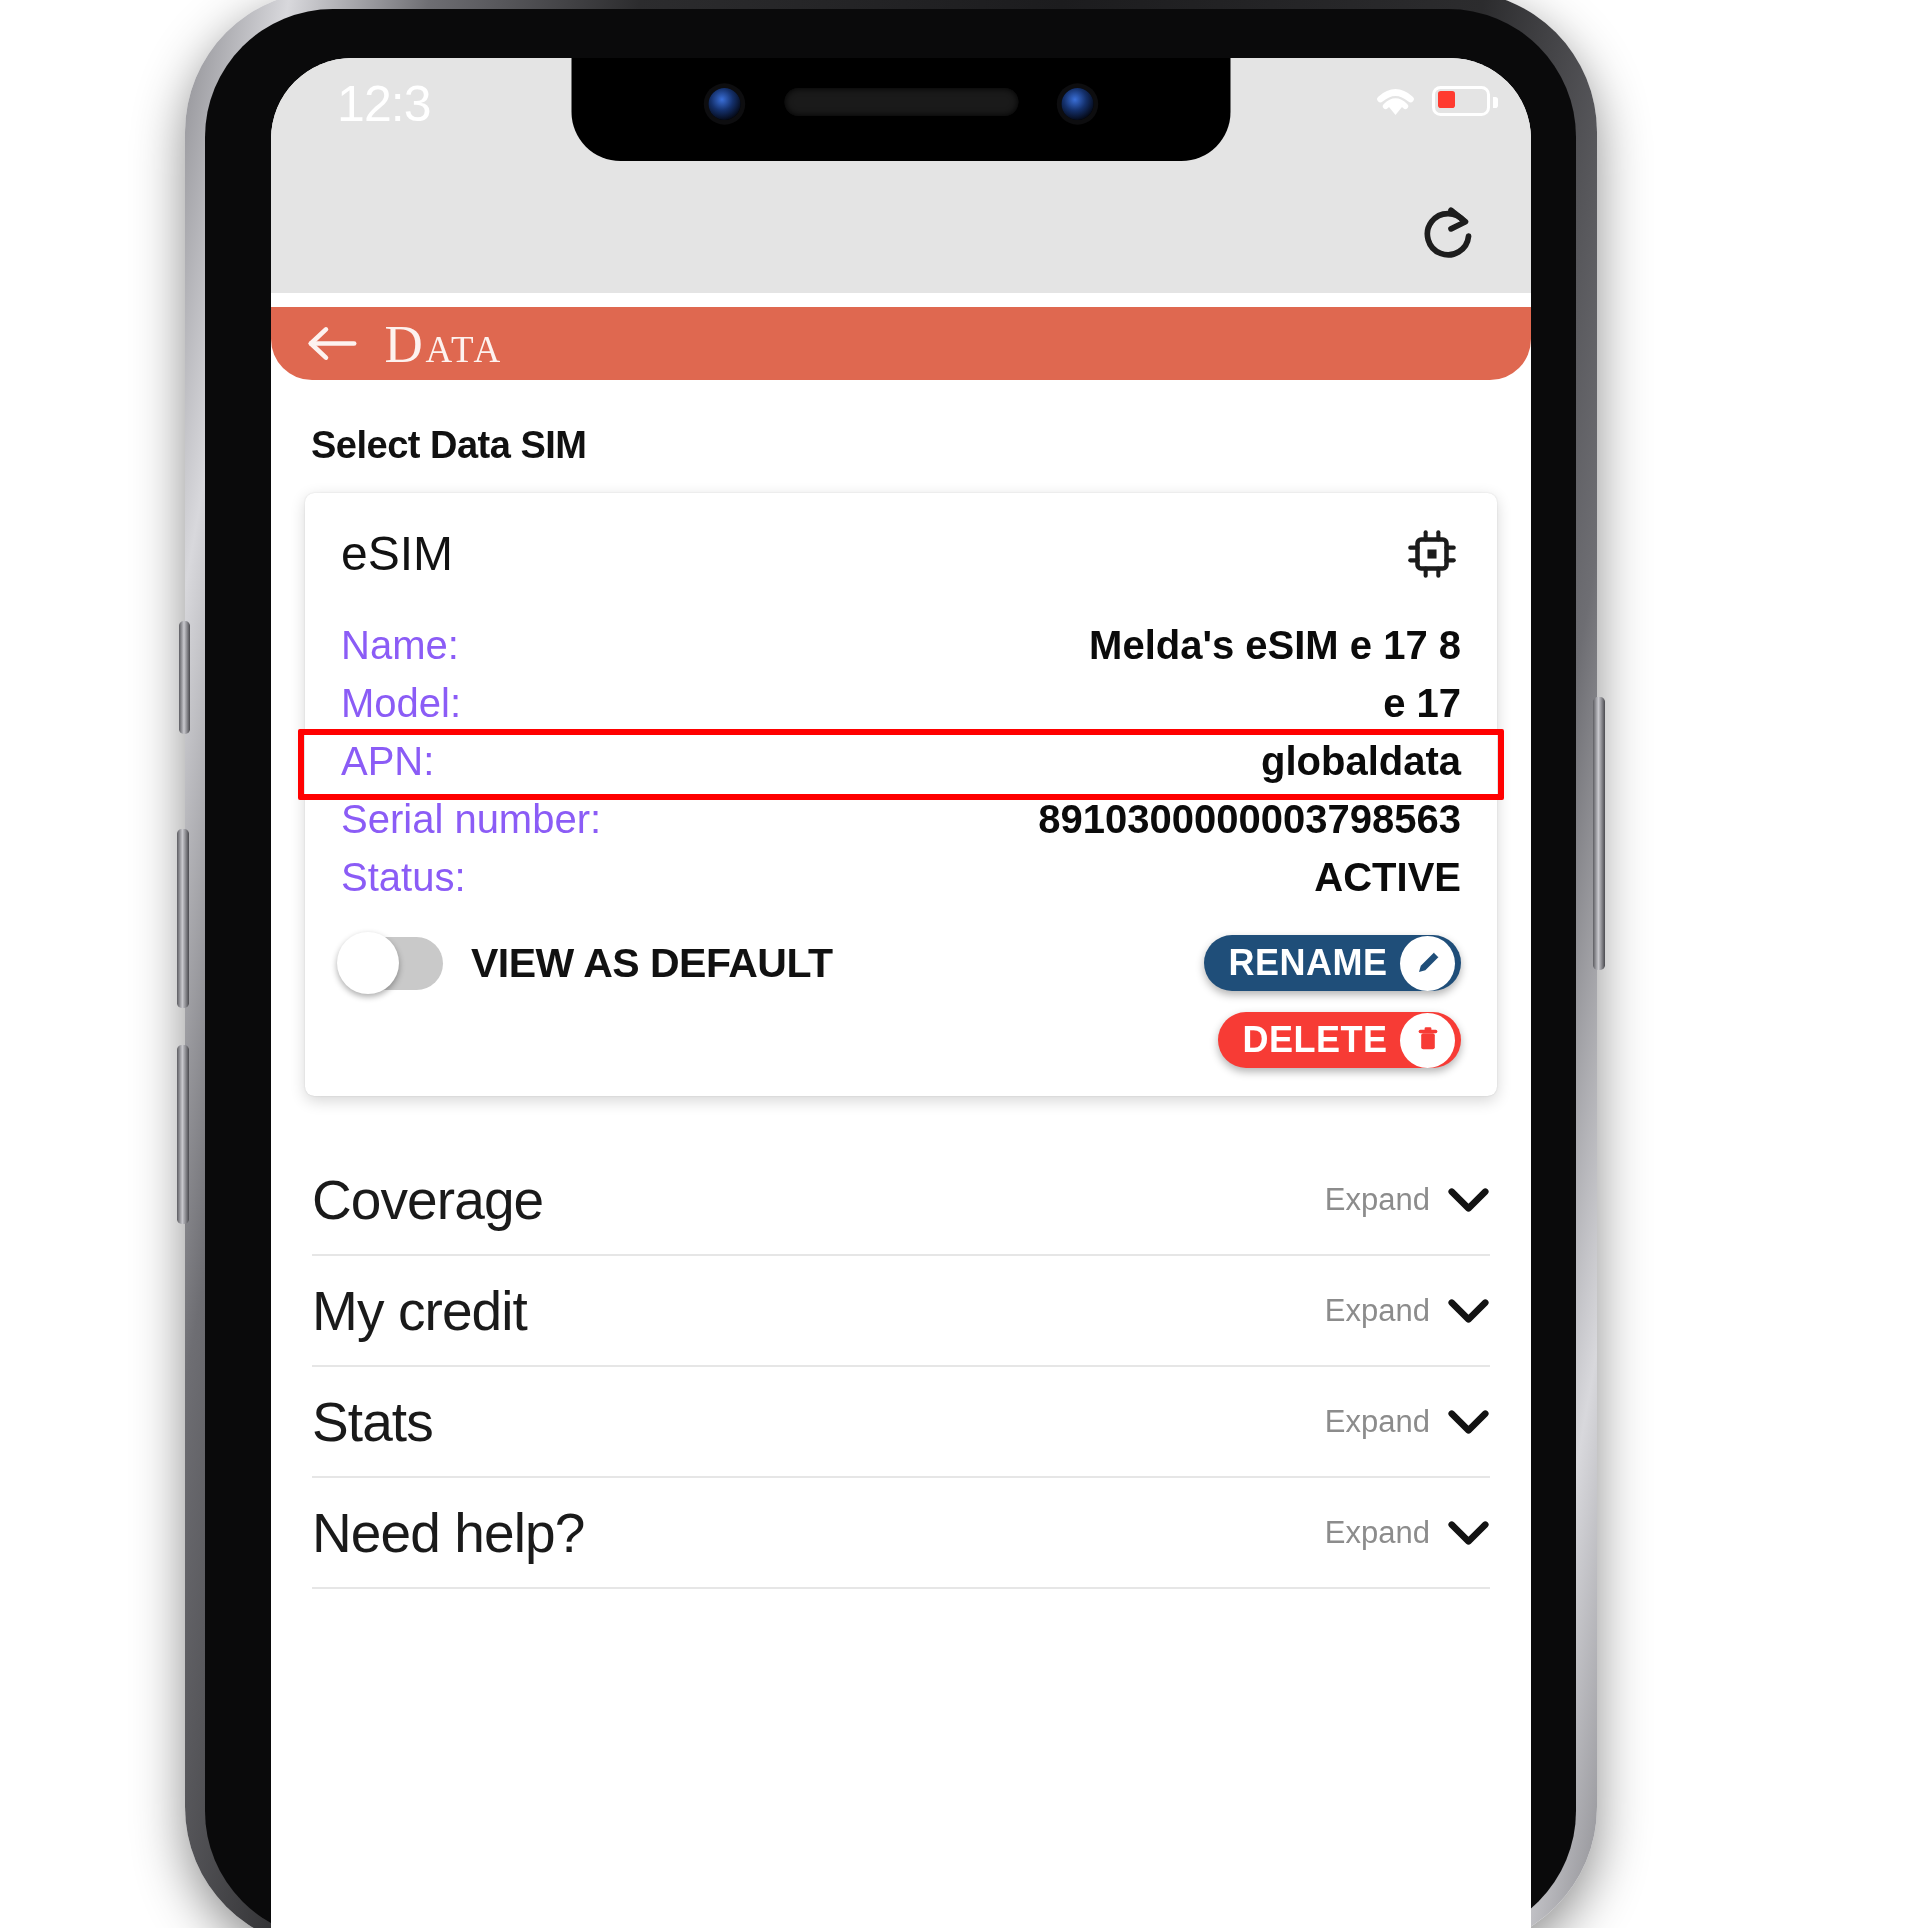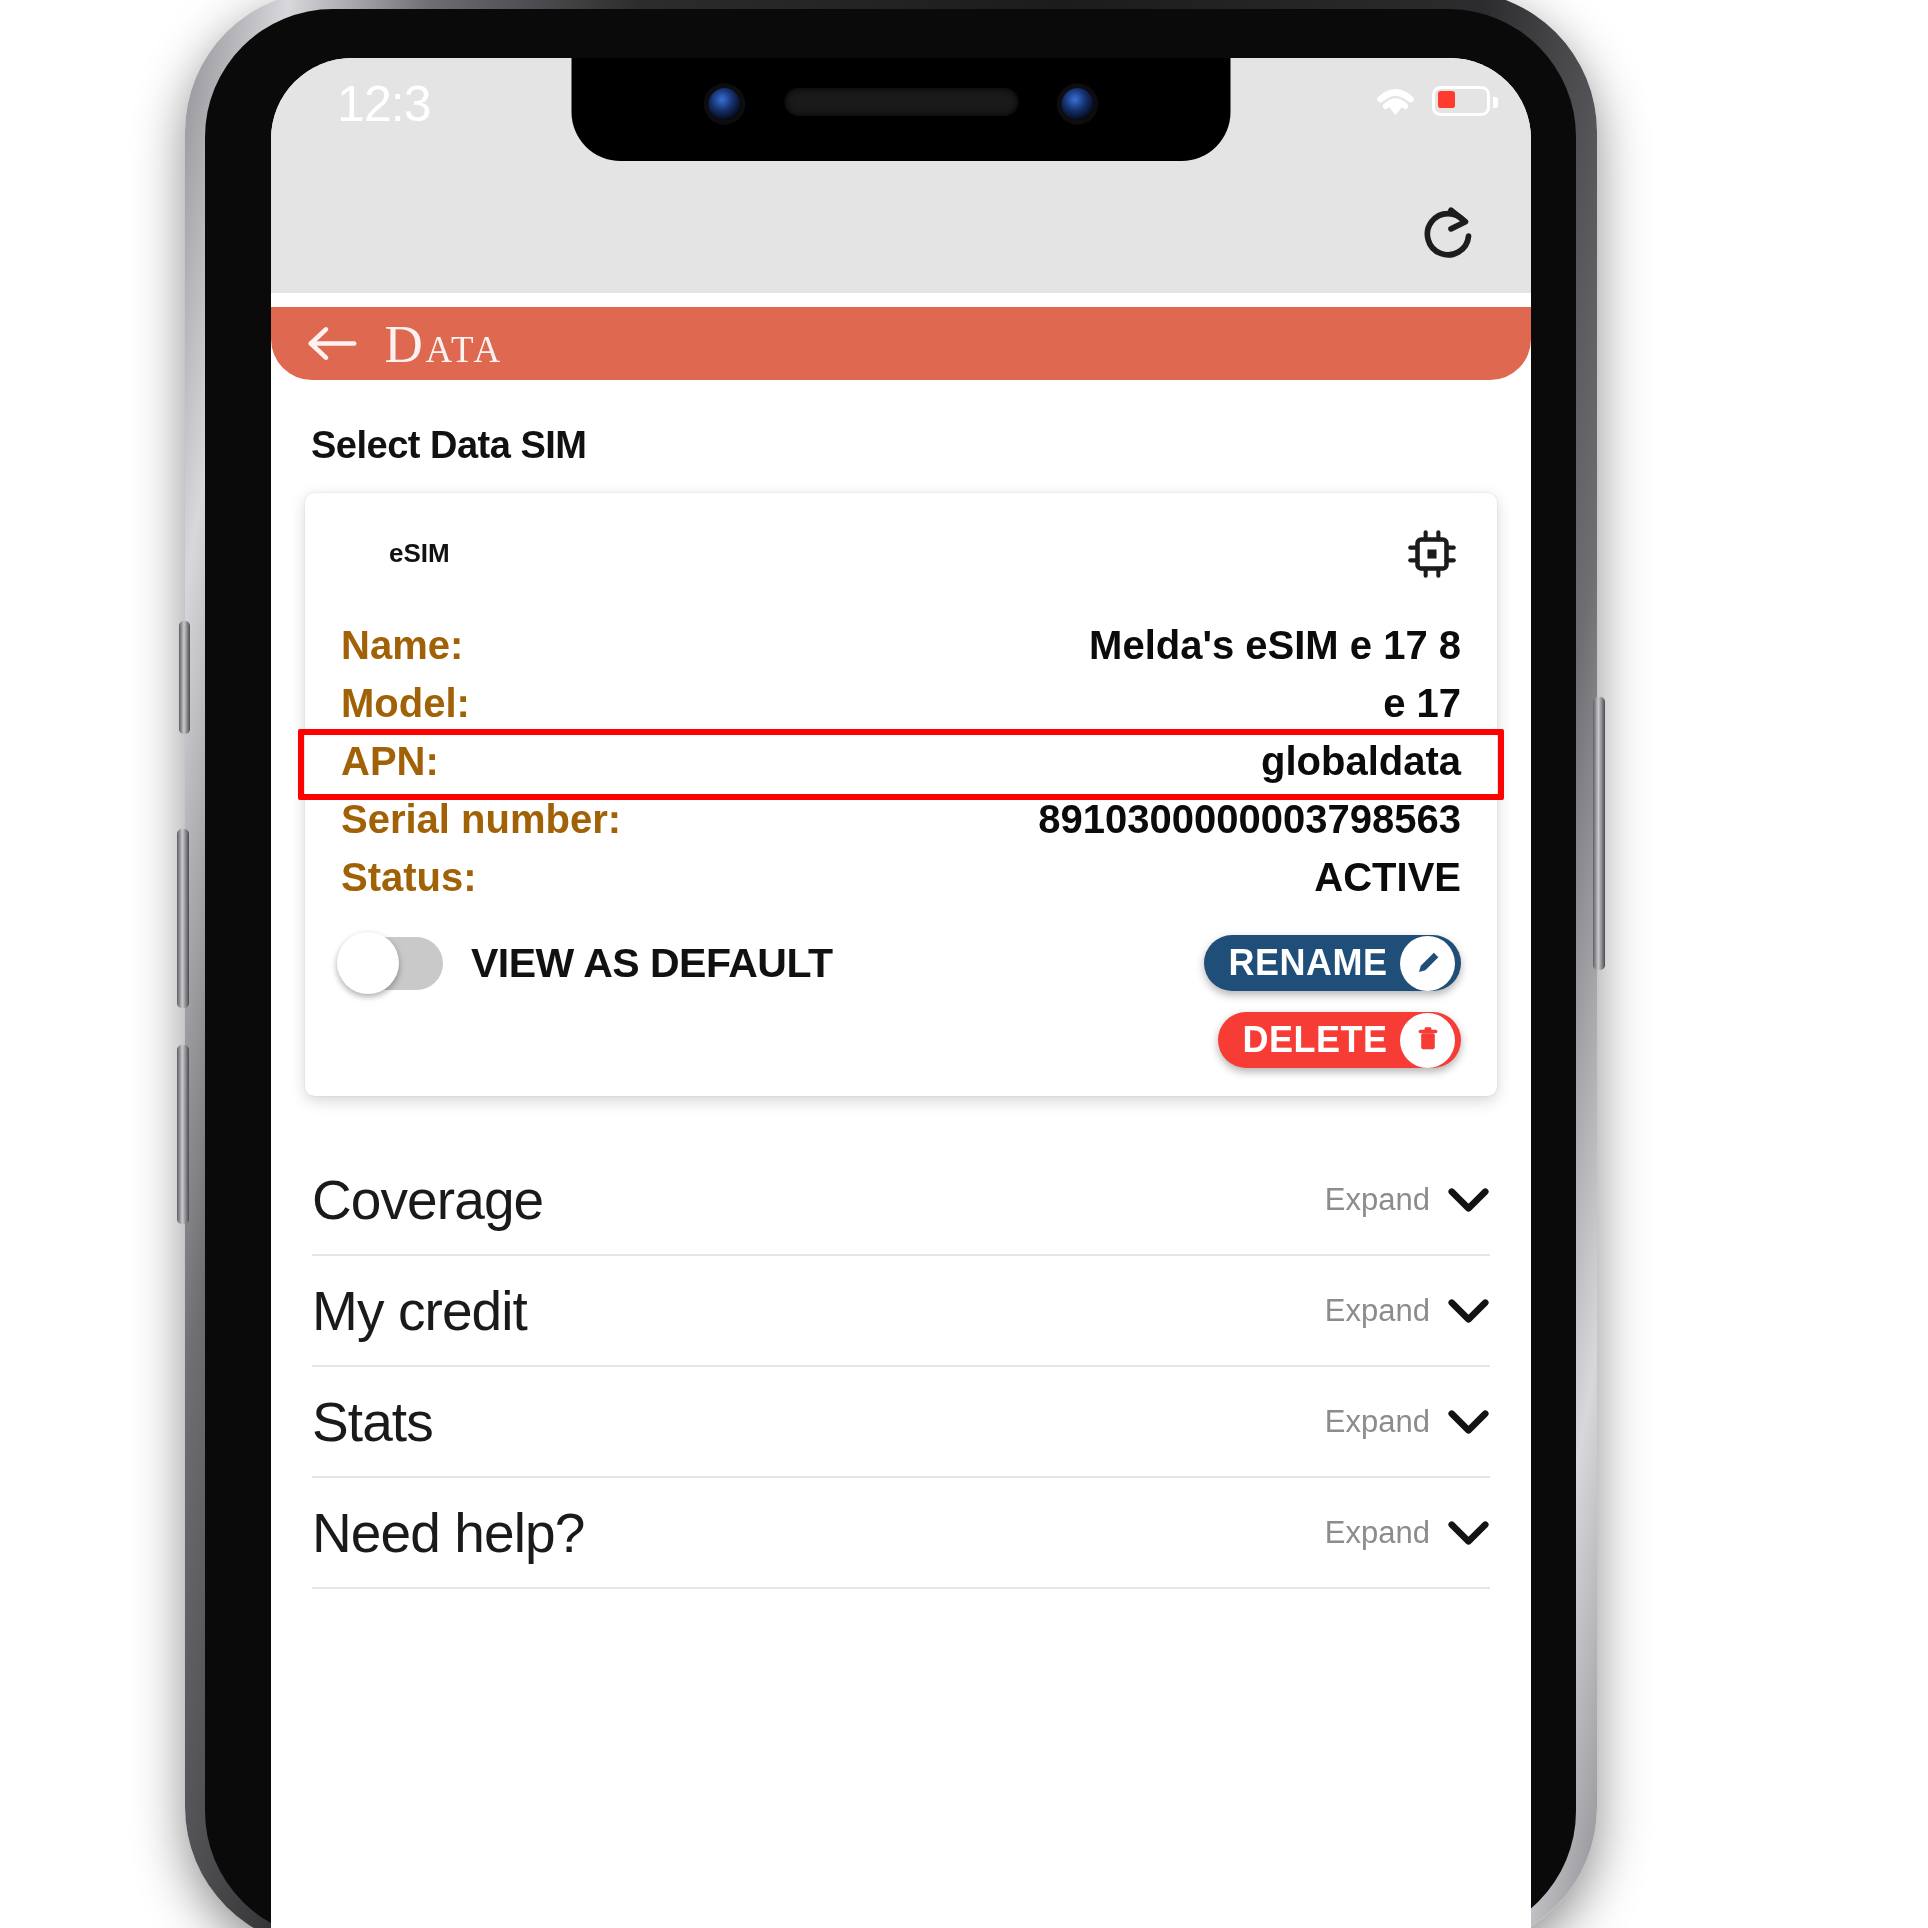--- a/index.html
+++ b/index.html
@@ -258,38 +258,37 @@
     padding: 32px 36px 28px 36px;
     position: relative;
   }
   .card-head {
     display: flex;
     align-items: center;
     justify-content: space-between;
     margin-bottom: 38px;
   }
   .card-title {
-    font-size: 26px;
-    font-weight: bold;
+    font-size: 48px;
+    font-weight: normal;
     color: #121212;
-    margin-left: 48px;
   }
   .chip-ico { width: 58px; height: 58px; }
 
   .detail-row {
     display: flex;
     align-items: baseline;
     justify-content: space-between;
     padding: 2.8px 0;
     min-height: 58px;
   }
   .detail-key {
     font-size: 40px;
-    color: #a16207;
-    font-weight: 700;
+    color: #8b5cf6;
+    font-weight: 400;
   }
   .detail-val {
     font-size: 40px;
     color: #0b0b0b;
     font-weight: bold;
     text-align: right;
   }
   .detail-row.highlight {
     position: relative;
   }

